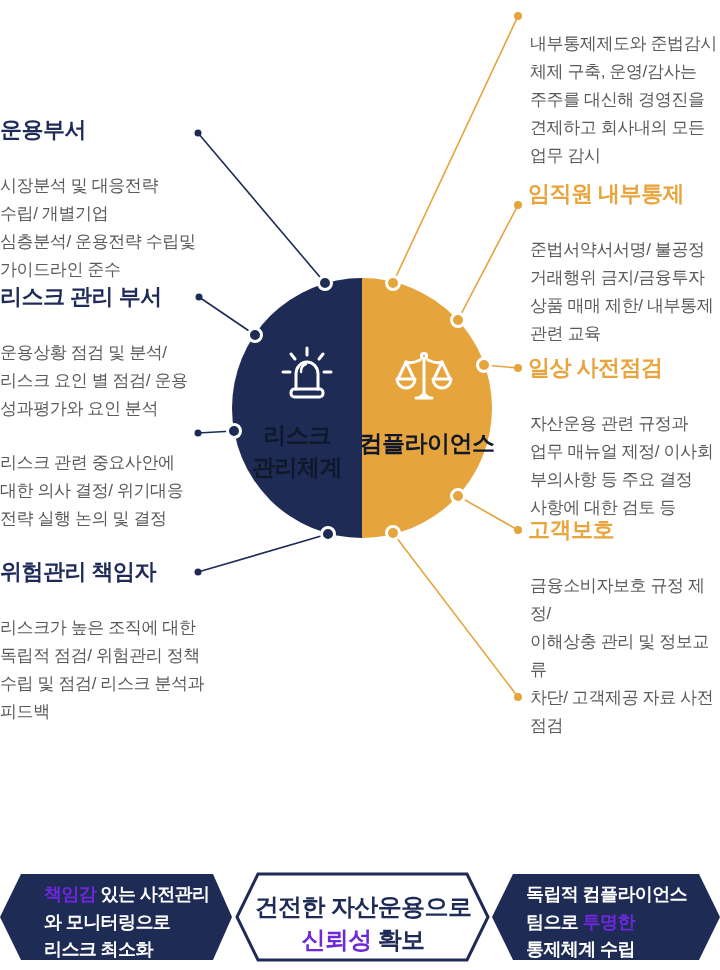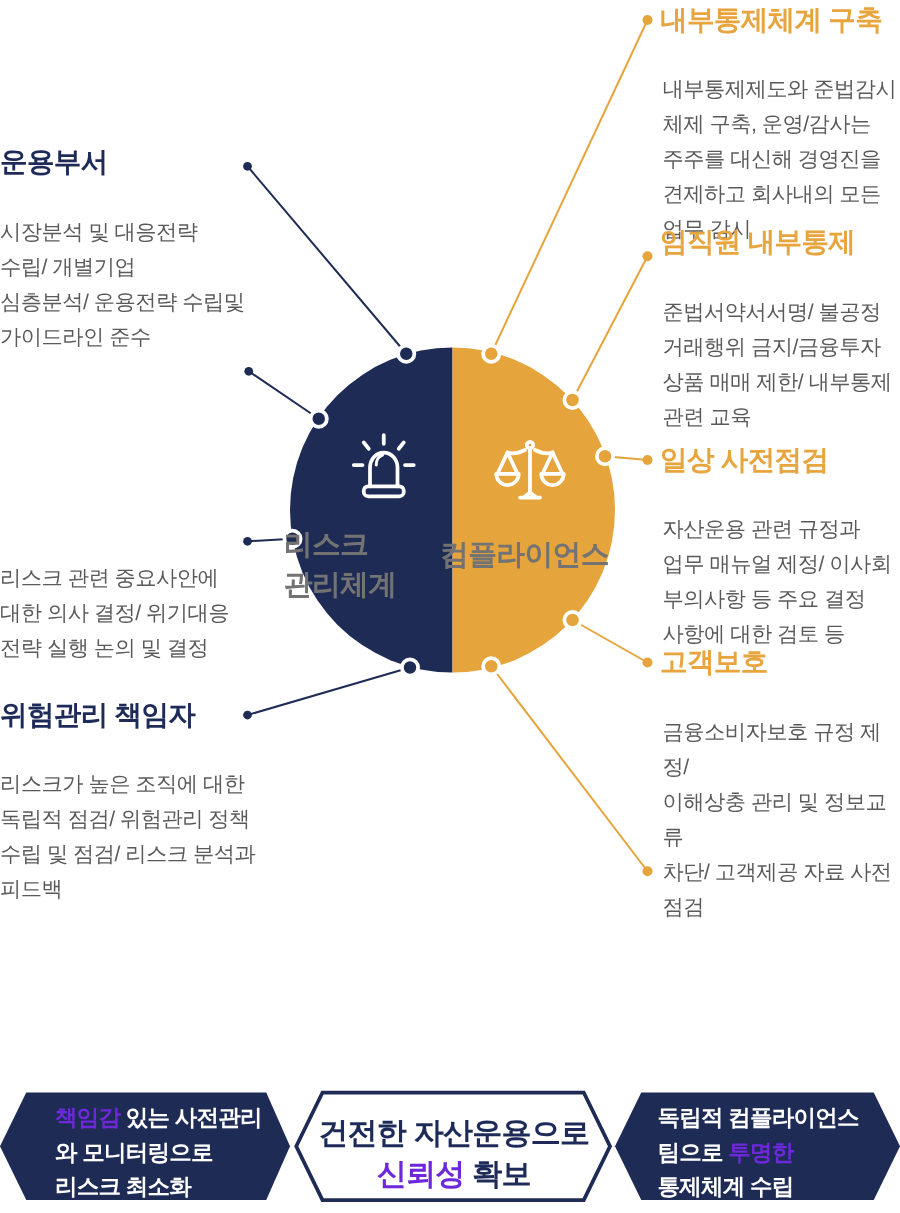--- a/index.html
+++ b/index.html
@@ -31,24 +31,24 @@
     font-size:17px;line-height:28px;
     letter-spacing:-0.4px;
     color:#5A5A5A;
     white-space:pre-line;
   }
   .rsec .sec-body{margin-left:2px;}
 
   
   .circle-label{
     position:absolute;
-    color:#737373;font-weight:bold;
+    color:#0f172a;font-weight:bold;
     font-size:23px;line-height:32px;
     letter-spacing:-0.5px;
-    white-space:pre-line;
+    text-align:center;white-space:pre-line;
   }
   .circle-label.left{left:227px;top:419px;width:140px;}
   .circle-label.right{left:352px;top:427px;width:150px;}
 
   
   .banner-text{
     position:absolute;
     font-weight:bold;font-size:18px;line-height:27.5px;
     letter-spacing:-0.6px;color:#ffffff;
   }
@@ -121,35 +121,40 @@
     <polygon points="492,917 513,874 699,874 720,917 699,960 513,960" fill="#1E2B55"></polygon>
   </svg>
 
   <div class="lsec" style="top:116px">
     <h3 class="sec-title">운용부서</h3>
     <p class="sec-body">시장분석 및 대응전략
 수립/ 개별기업
 심층분석/ 운용전략 수립및
 가이드라인 준수</p>
   </div>
+  <div class="lsec" style="top:283px">
+    <h3 class="sec-title">리스크 관리 부서</h3>
+    <p class="sec-body">운용상황 점검 및 분석/
+리스크 요인 별 점검/ 운용
+성과평가와 요인 분석</p>
+  </div>
   <div class="lsec" style="top:421px">
     <p class="sec-body">리스크 관련 중요사안에
 대한 의사 결정/ 위기대응
 전략 실행 논의 및 결정</p>
   </div>
   <div class="lsec" style="top:558px">
     <h3 class="sec-title">위험관리 책임자</h3>
     <p class="sec-body">리스크가 높은 조직에 대한
 독립적 점검/ 위험관리 정책
 수립 및 점검/ 리스크 분석과
 피드백</p>
   </div>
 
   <div class="rsec" style="top:2px">
-    <h3 class="sec-title">내부통제체계 구축</h3>
     <p class="sec-body">내부통제제도와 준법감시
 체제 구축, 운영/감사는
 주주를 대신해 경영진을
 견제하고 회사내의 모든
 업무 감시</p>
   </div>
   <div class="rsec" style="top:180px">
     <h3 class="sec-title">임직원 내부통제</h3>
     <p class="sec-body">준법서약서서명/ 불공정
 거래행위 금지/금융투자

